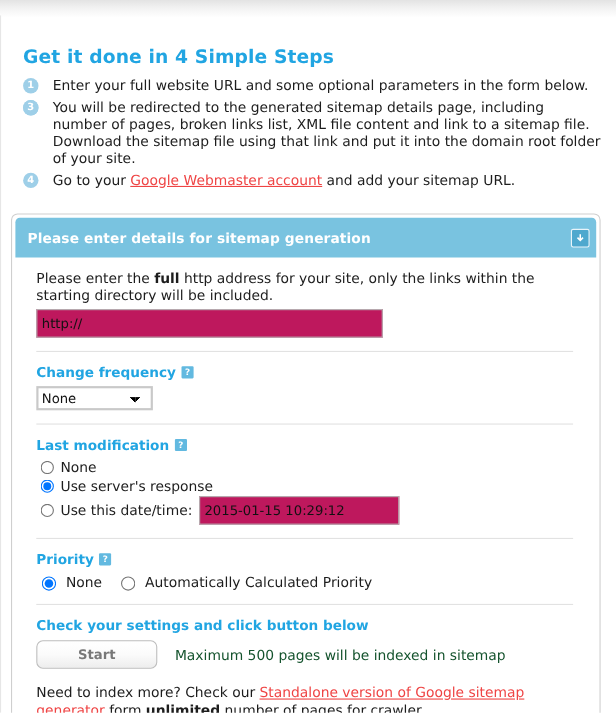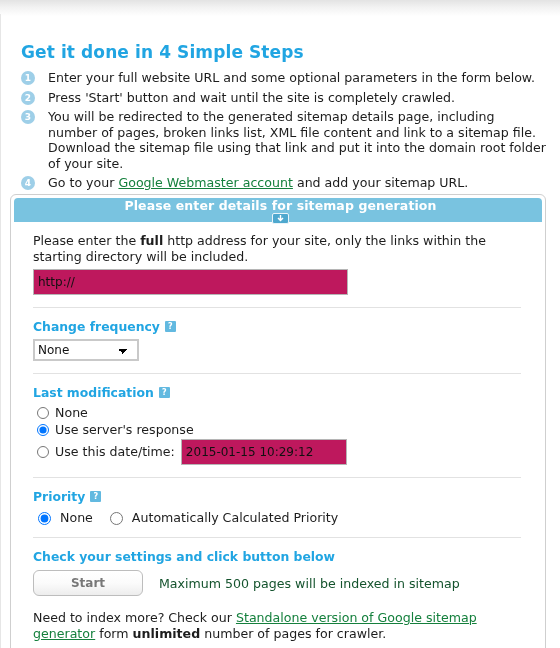--- a/index.html
+++ b/index.html
@@ -71,47 +71,46 @@
     height: 14px;
     border-radius: 50%;
     background: #9ecfe8;
     color: #ffffff;
     font-size: 9px;
     font-weight: bold;
     line-height: 14px;
     text-align: center;
   }
   a.link {
-    color: #15803d;
+    color: #ef4444;
     text-decoration: underline;
   }
 
   
   .panel {
     position: absolute;
     left: 10px;
     top: 166px;
     width: 536px;
     height: 468px;
     box-sizing: border-box;
     border: 1px solid #cfcfcf;
     border-radius: 6px;
     background: #ffffff;
   }
   .panel-header {
     margin: 3px 3px 0 3px;
-    height: 24px;
+    height: 36px;
     background: #79c3e0;
     border-radius: 4px 4px 0 0;
     display: flex;
     align-items: center;
     justify-content: space-between;
     padding: 0 6px 0 11px;
     box-sizing: border-box;
-    flex-direction: column;
   }
   .panel-header .title {
     color: #ffffff;
     font-weight: bold;
     font-size: 12.5px;
     letter-spacing: 0.1px;
   }
   .collapse-btn {
     width: 15px;
     height: 15px;
@@ -163,21 +162,21 @@
     font-family: "DejaVu Sans", "Liberation Sans", sans-serif;
     font-size: 12px;
     color: #111111;
     border: 1px solid #b5b5b5;
     background: #be185d;
     padding: 12px 4px;
     height: 21px;
     outline: none;
   }
   #url-input { width: 315px; }
-  #date-input { width: 166px; }
+  #date-input { width: 182px; }
 
   select.dropdown {
     font-family: "DejaVu Sans", "Liberation Sans", sans-serif;
     font-size: 12px;
     color: #111111;
     width: 106px;
     height: 22px;
     border: 2px solid #c9c9c9;
     background: #ffffff;
     padding: 1px 3px;
@@ -263,21 +262,20 @@
 
   <div class="intro">
     <h1 class="intro-title">Get it done in 4 Simple Steps</h1>
     <ol class="steps">
       <li>
         <span class="bullet">1</span>
         <span>Enter your full website URL and some optional parameters in the form below.</span>
       </li>
       <li>
         <span class="bullet">2</span>
-        <span>Press 'Start' button and wait until the site is completely crawled.</span>
       </li>
       <li>
         <span class="bullet">3</span>
         <span>You will be redirected to the generated sitemap details page, including number of pages, broken links list, XML file content and link to a sitemap file. Download the sitemap file using that link and put it into the domain root folder of your site.</span>
       </li>
       <li>
         <span class="bullet">4</span>
         <span>Go to your </span><a class="link" href="#">Google Webmaster account</a><span> and add your sitemap URL.</span>
       </li>
     </ol>

